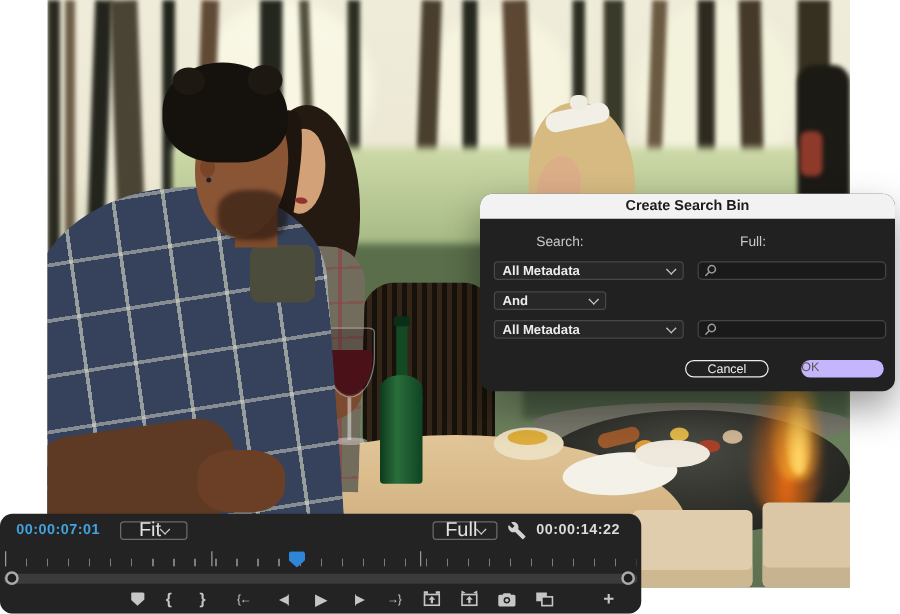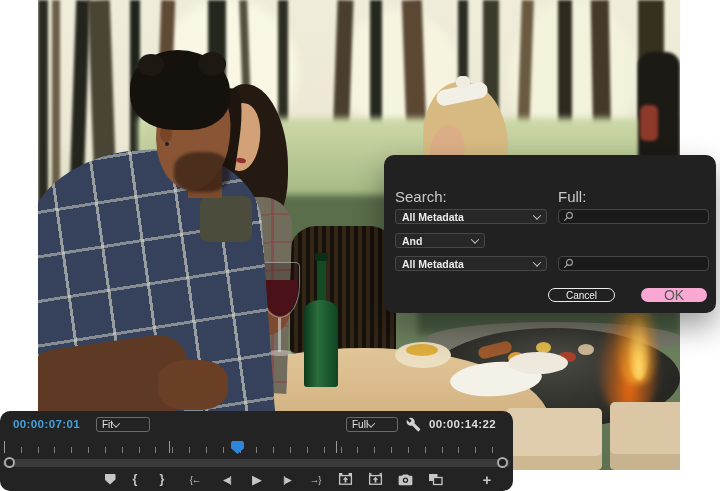--- a/index.html
+++ b/index.html
@@ -22,21 +22,21 @@
   
   .pbar{
     position:absolute;left:0;top:411px;width:513px;height:80px;
     background:#232323;border-radius:10px;z-index:30;
   }
   .tc{font-weight:bold;font-size:11.5px;letter-spacing:.4px;white-space:nowrap;}
   .tc-cur{left:13px;top:7px;color:#44a2de;}
   .tc-dur{left:429px;top:7px;color:#dcdcdc;}
   .dd-bar{
     height:15px;border:1px solid #6b6b6b;border-radius:3px;color:#e2e2e2;
-    font-size:10px;display:flex;align-items:center;justify-content:flex-start;
+    font-size:16px;display:flex;align-items:center;justify-content:center;
     padding:0 5px;box-sizing:border-box;cursor:default;
   }
   .chev{width:5px;height:5px;border-right:1.4px solid #c9c9c9;border-bottom:1.4px solid #c9c9c9;
     transform:rotate(45deg) translate(-1px,-1px);display:inline-block;}
   .ruler-minor{left:4px;top:36px;width:505px;height:6px;
     background:repeating-linear-gradient(90deg,#7d7d7d 0 1px,transparent 1px 16.83px);}
   .tickmajor{top:30px;width:1px;height:12px;background:#9a9a9a;}
   .playhead{
     left:231px;top:30px;width:13px;height:13px;background:#2e86d8;
     clip-path:polygon(10% 0,90% 0,100% 12%,100% 55%,50% 100%,0 55%,0 12%);
@@ -56,37 +56,37 @@
   
   .dialog{
     position:absolute;left:384px;top:155px;width:332px;height:158px;
     background:#212121;border-radius:10px;z-index:40;
     box-shadow:0 14px 30px rgba(0,0,0,.38);
   }
   .dlg-title{
     height:20px;background:#f2f2f2;border-radius:10px 10px 0 0;
     text-align:center;line-height:20px;font-weight:bold;font-size:11.5px;color:#1c1c1c;
   }
-  .dlg-label{color:#c9c9c9;font-size:15px;}
+  .dlg-label{color:#c9c9c9;font-size:11px;margin-left:34px;}
   .dd-dlg{
     height:15px;background:#272727;border:1px solid #474747;border-radius:3px;
     color:#ececec;font-size:10.5px;font-weight:bold;display:flex;align-items:center;
     justify-content:space-between;padding:0 6px;box-sizing:border-box;cursor:default;
   }
   .search-input{
     height:15px;background:#1a1a1a;border:1px solid #454545;border-radius:4px;
     display:flex;align-items:center;padding-left:4px;box-sizing:border-box;
   }
   .btn-cancel{
     width:67px;height:14px;border:1.5px solid #ececec;border-radius:999px;
     color:#ececec;font-size:10px;text-align:center;line-height:13px;box-sizing:border-box;cursor:default;
   }
   .btn-ok{
-    width:66px;height:14px;background:#f9a8d4;border-radius:999px;
-    color:#585858;font-size:14px;text-align:center;line-height:14px;box-sizing:border-box;cursor:default;
+    width:66px;height:14px;background:#c4b5fd;border-radius:999px;
+    color:#585858;font-size:10px;text-align:left;line-height:14px;box-sizing:border-box;cursor:default;
   }
 </style>
 </head>
 <body>
 
 <div class="video">
 
   <div class="sh blur3" style="left:120px;top:0;width:140px;height:140px;border-radius:50%;background:rgba(250,248,230,.9);"></div>
   <div class="sh blur3" style="left:300px;top:10px;width:120px;height:120px;border-radius:50%;background:rgba(248,246,224,.8);"></div>
   <div class="sh blur3" style="left:470px;top:0;width:130px;height:150px;border-radius:50%;background:rgba(244,244,220,.75);"></div>
@@ -175,20 +175,21 @@
   <div class="sh" style="left:118px;top:78px;width:74px;height:112px;background:#8a5535;border-radius:46% 54% 55% 60%;transform:rotate(6deg);"></div>
   <div class="sh" style="left:122px;top:126px;width:12px;height:16px;background:#7a4527;border-radius:50%;"></div>
   <div class="sh" style="left:127px;top:142px;width:4px;height:4px;background:#20202a;border-radius:50%;"></div>
   <div class="sh blur1" style="left:136px;top:152px;width:56px;height:40px;background:rgba(25,15,10,.55);border-radius:40%;"></div>
   <div class="sh" style="left:92px;top:50px;width:100px;height:80px;background:#15110c;border-radius:55% 60% 45% 50%;"></div>
   <div class="sh" style="left:100px;top:54px;width:26px;height:22px;background:#1d1812;border-radius:50%;"></div>
   <div class="sh" style="left:160px;top:52px;width:28px;height:24px;background:#1d1812;border-radius:50%;"></div>
 </div>
 
 <div class="dialog">
+  <div class="dlg-title">Create Search Bin</div>
 
   <div class="abs dlg-label" style="left:11px;top:33px;">Search:</div>
   <div class="abs dlg-label" style="left:174px;top:33px;">Full:</div>
 
   <div class="abs dd-dlg" style="left:11px;top:54px;width:152px;">
     <span>All Metadata</span>
     <span class="chev"></span>
   </div>
   <div class="abs search-input" style="left:174px;top:54px;width:151px;">
     <svg width="11" height="11" viewBox="0 0 12 12">

